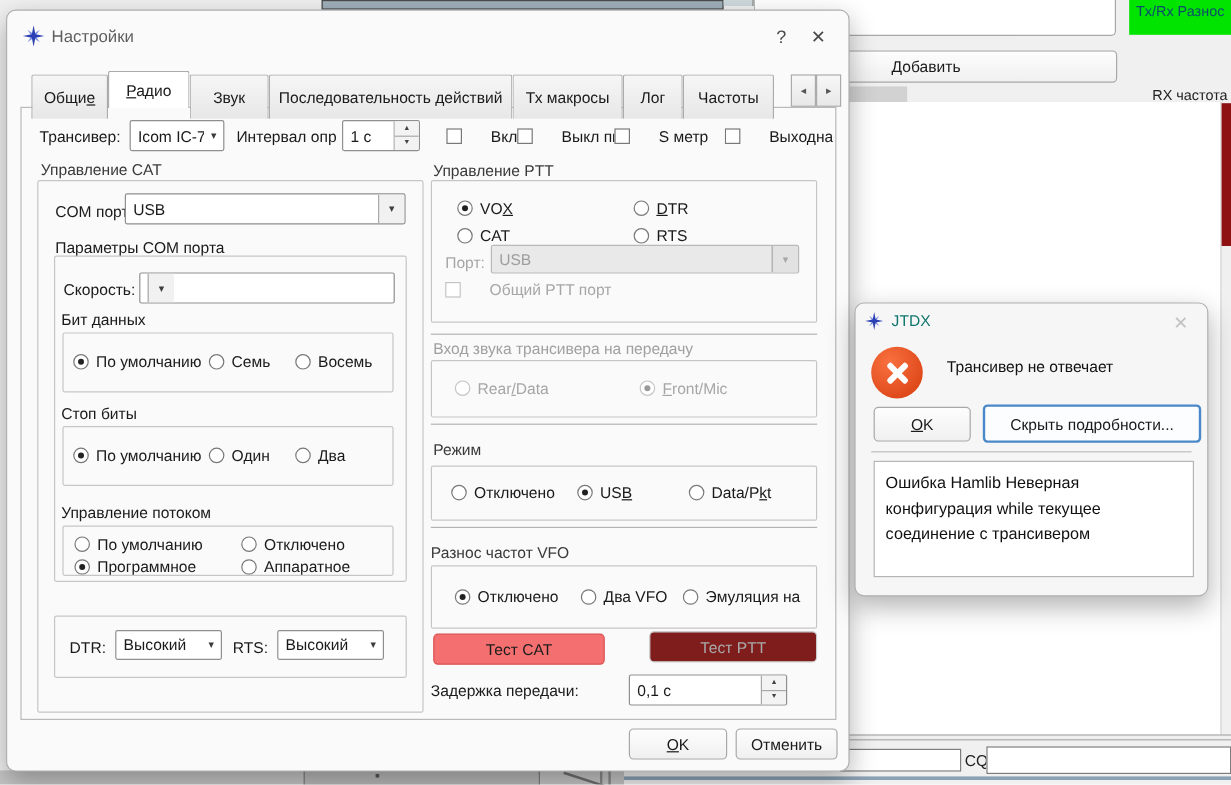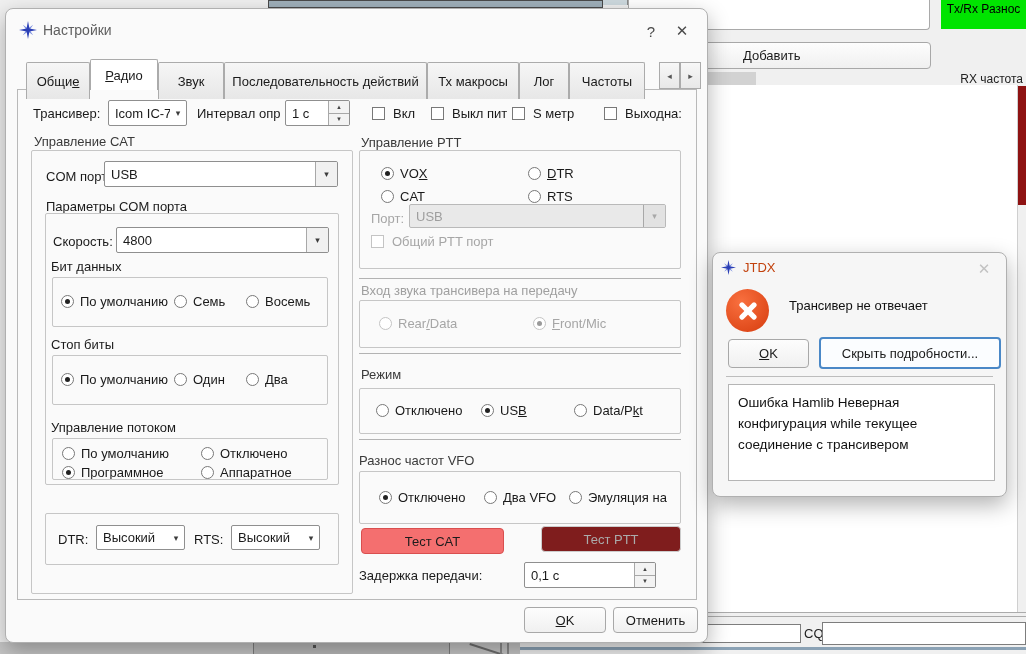--- a/index.html
+++ b/index.html
@@ -22,21 +22,21 @@
   .grouplabel{position:absolute;color:#3a3a3a;white-space:nowrap}
   .graylab{color:#a0a0a0}
   
   .radio{position:absolute;display:flex;align-items:center;gap:6px;white-space:nowrap}
   .rdot{width:13px;height:13px;border:1px solid #787878;border-radius:50%;background:#fff;position:relative;flex:0 0 auto;box-sizing:border-box}
   .sel>.rdot::after{content:"";position:absolute;left:3px;top:3px;width:5px;height:5px;border-radius:50%;background:#222}
   .dis{color:#a6a6a6}
   .dis>.rdot{border-color:#c4c4c4}
   .dis.sel>.rdot::after{background:#9a9a9a}
   
-  .check{position:absolute;display:flex;align-items:center;gap:8px;white-space:nowrap}
+  .check{position:absolute;display:flex;align-items:center;gap:24px;white-space:nowrap}
   .cbox{width:13px;height:13px;border:1px solid #787878;background:#fff;flex:0 0 auto;box-sizing:border-box}
   .dis>.cbox{border-color:#c4c4c4}
   
   .combo{position:absolute;display:flex;align-items:center;background:#fff;border:1px solid #8f8f8f;border-radius:2px;box-sizing:border-box;padding-left:6px;overflow:hidden}
   .combo .cval{flex:1;white-space:nowrap;overflow:hidden}
   .combo .arr{flex:0 0 16px;text-align:center;color:#3c3c3c;font-size:9px}
   .combo.split .arr{flex:0 0 21px;align-self:stretch;border-left:1px solid #a8a8a8;background:#f1f1f1;display:flex;align-items:center;justify-content:center}
   .combo.discmb{background:#e9e9e9;color:#9e9e9e;border-color:#b9b9b9}
   .combo.discmb .arr{color:#a8a8a8;background:#e2e2e2}
   .sarr{display:flex;flex-direction:column;flex:0 0 20px;align-self:stretch;border-left:1px solid #a8a8a8}
@@ -56,21 +56,21 @@
   .detailsbox{position:absolute;background:#fff;border:1px solid #b5b5b5;box-sizing:border-box;padding:7px 9px;font-size:13.5px;line-height:21px;color:#111;overflow:hidden}
 </style>
 </head>
 <body>
 
 <div class="screen">
 
   <div class="abs" style="left:268px;top:0;width:335px;height:8px;background:#9fb0ba;border:1px solid #4a4a4a;box-sizing:border-box"></div>
   <div class="abs" style="left:603px;top:0;width:25px;height:5px;background:#cdd9de;border-right:1px solid #8a8a8a;box-sizing:border-box"></div>
   <div class="abs" style="left:628px;top:0;width:302px;height:30px;background:#fff;border:1px solid #a9a9a9;border-top:none;border-radius:0 0 4px 8px;box-sizing:border-box"></div>
-  <div class="abs" style="left:941px;top:0;width:85px;height:29px;background:#00e400;color:#000000;font-size:12px;text-align:center;padding-top:2px;box-sizing:border-box;white-space:nowrap;overflow:hidden">Tx/Rx Разнос</div>
+  <div class="abs" style="left:941px;top:0;width:85px;height:29px;background:#00e400;color:#0c4a6e;font-size:12px;text-align:center;padding-top:2px;box-sizing:border-box;white-space:nowrap;overflow:hidden">Tx/Rx Разнос</div>
   <div class="btn" style="left:704px;top:42px;width:227px;height:27px;justify-content:flex-start;padding-left:38px">Добавить</div>
   <div class="abs" style="left:700px;top:72px;width:56px;height:13px;background:#d2d2d2"></div>
   <div class="lab" style="left:935px;top:72px;width:88px;text-align:right;font-size:12px;color:#222">RX частота</div>
   <div class="abs" style="left:700px;top:85px;width:318px;height:527px;background:#fff;border-right:1px solid #cfcfcf;box-sizing:border-box"></div>
   <div class="abs" style="left:1018px;top:86px;width:8px;height:119px;background:#8e1212"></div>
 
   <div class="hline" style="left:565px;top:612px;width:461px;background:#ababab"></div>
   <div class="hline" style="left:565px;top:616px;width:461px;background:#ababab"></div>
   <div class="abs" style="left:700px;top:624px;width:101px;height:19px;background:#fff;border:1px solid #7d7d7d;box-sizing:border-box"></div>
   <div class="lab" style="left:804px;top:626px;font-size:13px;color:#222">CQ</div>
@@ -155,21 +155,20 @@
     <div class="frame" style="left:25px;top:141px;width:322px;height:444px"></div>
     <div class="lab" style="left:40px;top:160px">COM порт:</div>
     <div class="combo split" style="left:98px;top:152px;width:234px;height:26px">
       <span class="cval">USB</span>
       <span class="arr">▾</span>
     </div>
     <div class="lab" style="left:40px;top:190px">Параметры COM порта</div>
     <div class="frame" style="left:39px;top:204px;width:294px;height:272px"></div>
     <div class="lab" style="left:47px;top:225px">Скорость:</div>
     <div class="combo split" style="left:110px;top:218px;width:213px;height:26px">
-      <span class="cval">4800</span>
       <span class="arr">▾</span>
     </div>
 
     <div class="lab" style="left:45px;top:250px">Бит данных</div>
     <div class="frame" style="left:46px;top:268px;width:276px;height:50px"></div>
     <div class="radio sel" style="left:55px;top:285px">
         <span class="rdot"></span>
         <span>По умолчанию</span>
       </div>
     <div class="radio" style="left:168px;top:285px">
@@ -318,21 +317,21 @@
     <div class="btn" style="left:607px;top:598px;width:85px;height:26px">Отменить</div>
   </div>
 
   <div class="dlg" style="left:712px;top:252px;width:293px;height:243px;background:#f6f6f6">
     <span class="abs" style="left:8px;top:7px;width:15px;height:15px">
       <svg width="15" height="15" viewBox="0 0 16 16">
         <path d="M8,1.5 L9,7 L14.5,8 L9,9 L8,14.5 L7,9 L1.5,8 L7,7 Z" fill="#7b8fe0" transform="rotate(45 8 8)"></path>
         <path d="M8,0 L9.3,6.7 L16,8 L9.3,9.3 L8,16 L6.7,9.3 L0,8 L6.7,6.7 Z" fill="#2b3fb5"></path>
       </svg>
     </span>
-    <div class="dlgtitle" style="left:30px;top:7px;font-size:13px;color:#c2410c">JTDX</div>
+    <div class="dlgtitle" style="left:30px;top:7px;font-size:13px;color:#0f766e">JTDX</div>
     <div class="titlebtn" style="left:258px;top:4px;width:26px;height:24px;color:#c2c2c2">✕</div>
 
     <div class="erricon" style="left:13px;top:36px;width:43px;height:43px"></div>
     <div class="lab" style="left:76px;top:45px;color:#111">Трансивер не отвечает</div>
 
     <div class="btn" style="left:15px;top:86px;width:81px;height:29px">
         <span><span></span><span class="u">O</span><span>K</span></span>
       </div>
     <div class="btn focusb" style="left:106px;top:84px;width:182px;height:32px">Скрыть подробности...</div>
 

